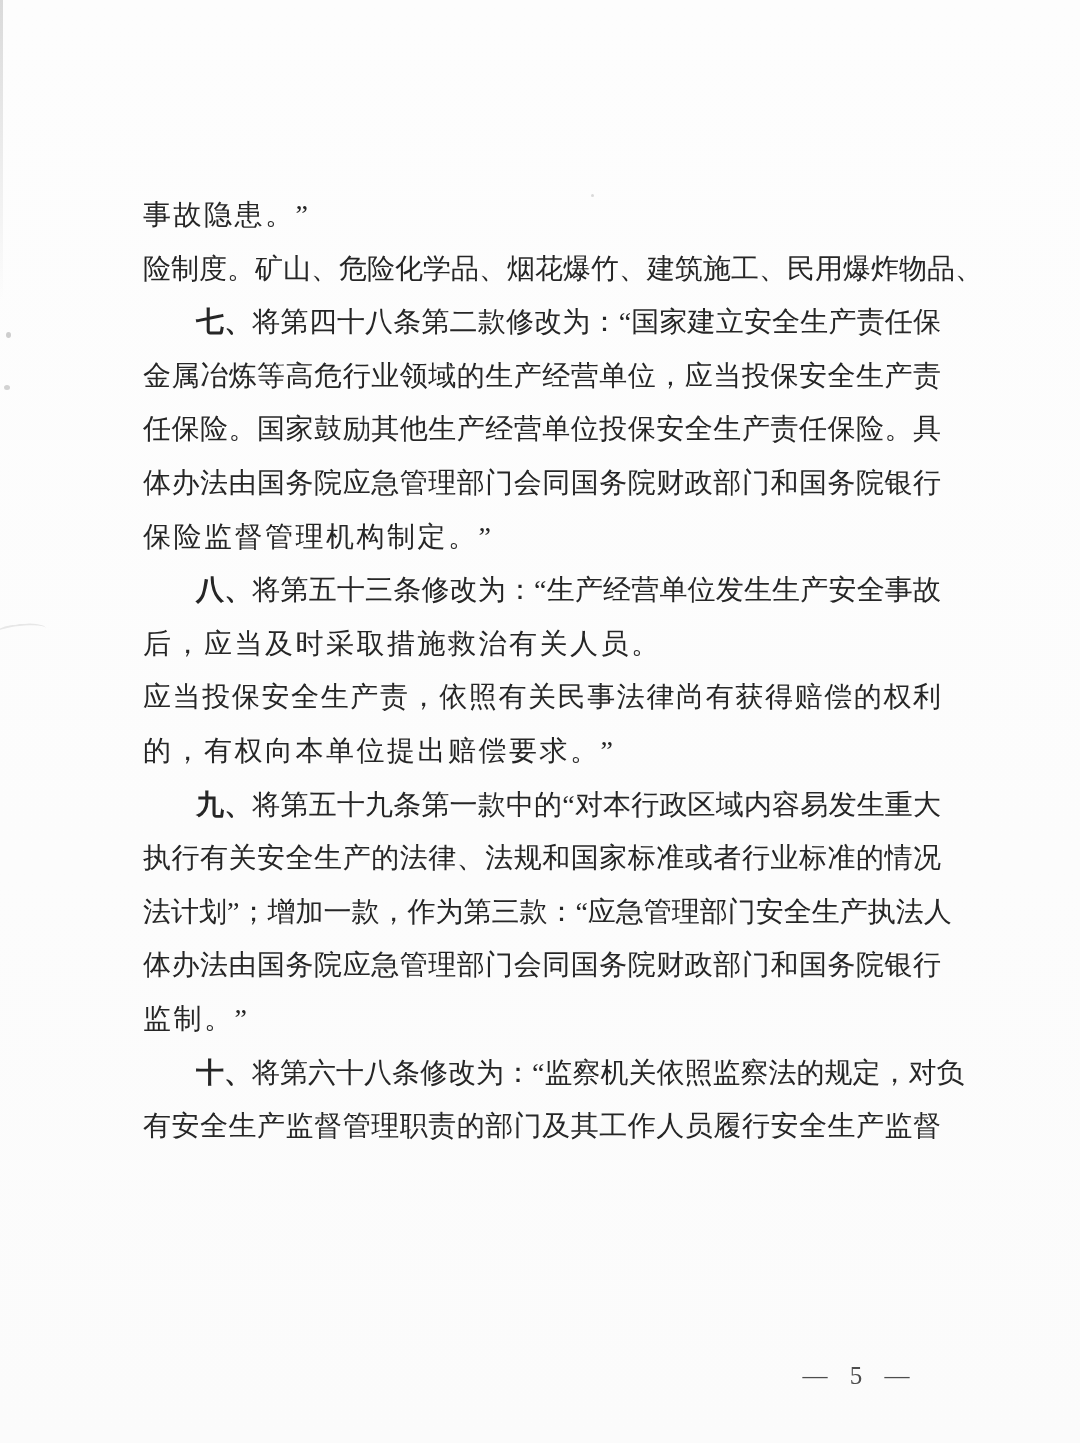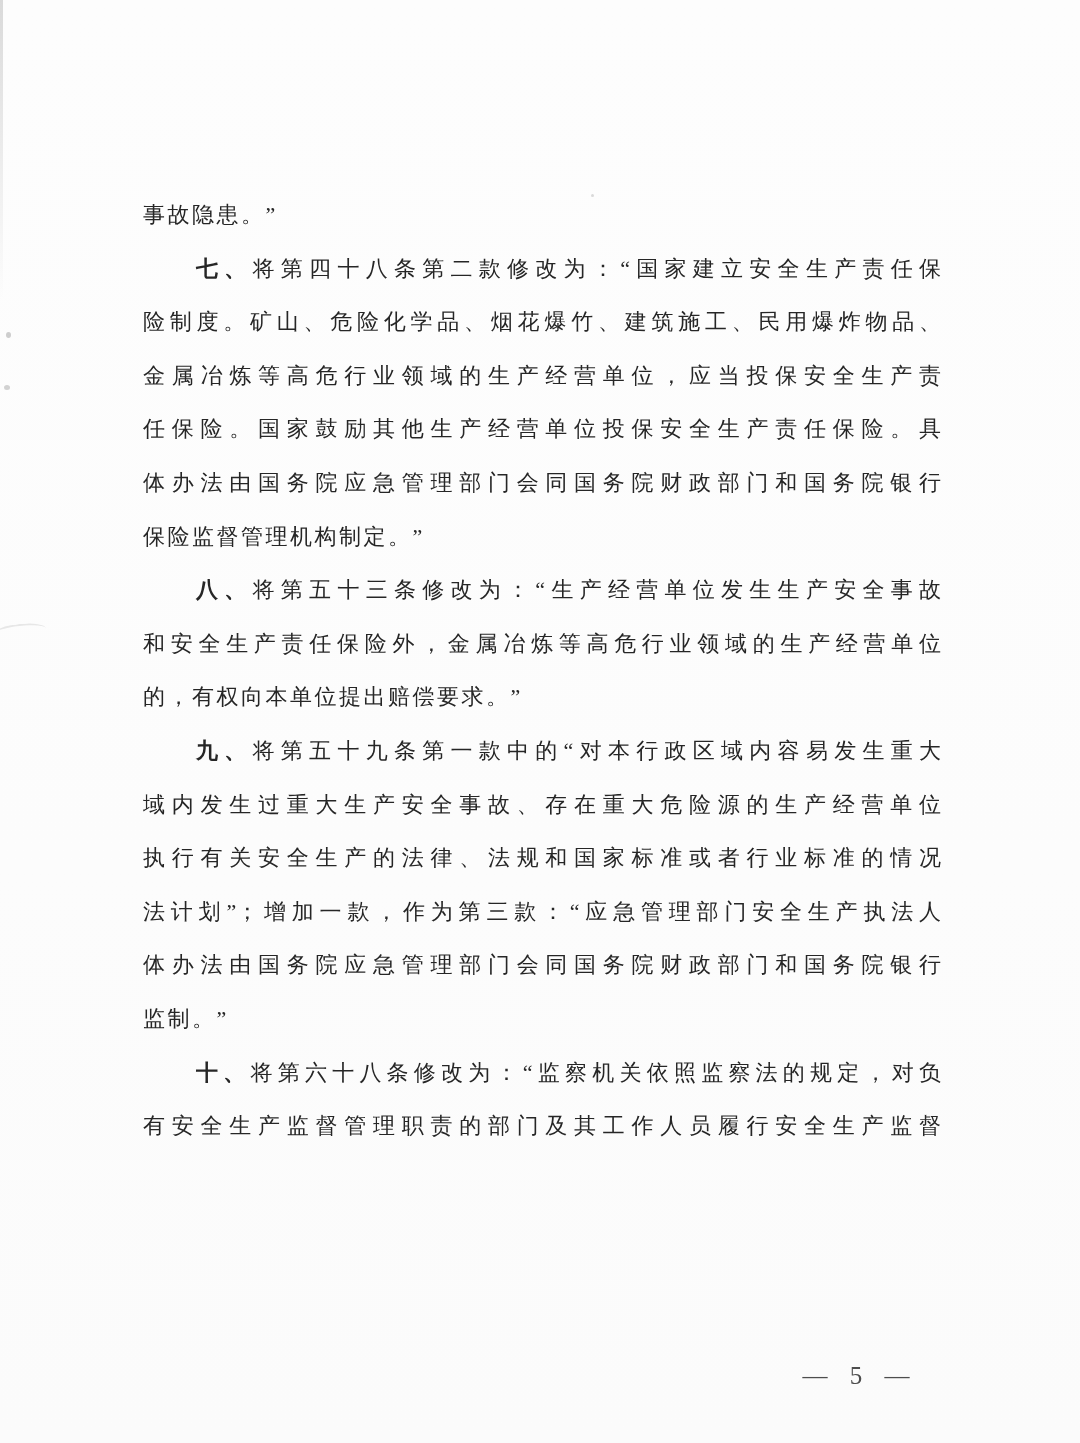--- a/index.html
+++ b/index.html
@@ -46,21 +46,21 @@
   
   .doc {
     position: absolute;
     left: 143px; top: 188px;
     width: 798px;
     color: #262626;
   }
   .line {
     height: 53.6px;
     line-height: 53.6px;
-    font-size: 22px;
+    font-size: 28px;
     white-space: nowrap;
     text-align: justify;
     text-align-last: justify;
   }
   .line.end {
     text-align: left;
     text-align-last: left;
     letter-spacing: 2.5px;
     white-space: normal;
   }
@@ -83,31 +83,31 @@
 <div class="page">
 
   <div class="edge-shade"></div>
   <div class="speck-1"></div>
   <div class="speck-2"></div>
   <div class="speck-3"></div>
   <div class="scratch"></div>
 
   <div class="doc">
     <div class="line end"><span>事故隐患。”</span></div>
+    <div class="line"><span>险制度。矿山、危险化学品、烟花爆竹、建筑施工、民用爆炸物品、</span></div>
     <div class="line indent"><span class="head">七、</span><span>将第四十八条第二款修改为：“国家建立安全生产责任保</span></div>
-    <div class="line"><span>险制度。矿山、危险化学品、烟花爆竹、建筑施工、民用爆炸物品、</span></div>
     <div class="line"><span>金属冶炼等高危行业领域的生产经营单位，应当投保安全生产责</span></div>
     <div class="line"><span>任保险。国家鼓励其他生产经营单位投保安全生产责任保险。具</span></div>
     <div class="line"><span>体办法由国务院应急管理部门会同国务院财政部门和国务院银行</span></div>
     <div class="line end"><span>保险监督管理机构制定。”</span></div>
     <div class="line indent"><span class="head">八、</span><span>将第五十三条修改为：“生产经营单位发生生产安全事故</span></div>
-    <div class="line"><span>和安全生产责任保险外，金属冶炼等高危行业领域的生产经营单位</span></div>
+    <div class="line end"><span>后，应当及时采取措施救治有关人员。</span></div>
+    <div class="line"><span>应当投保安全生产责，依照有关民事法律尚有获得赔偿的权利</span></div>
     <div class="line end"><span>的，有权向本单位提出赔偿要求。”</span></div>
     <div class="line indent"><span class="head">九、</span><span>将第五十九条第一款中的“对本行政区域内容易发生重大</span></div>
-    <div class="line"><span>域内发生过重大生产安全事故、存在重大危险源的生产经营单位</span></div>
     <div class="line"><span>执行有关安全生产的法律、法规和国家标准或者行业标准的情况</span></div>
     <div class="line"><span>法计划”；增加一款，作为第三款：“应急管理部门安全生产执法人</span></div>
     <div class="line"><span>体办法由国务院应急管理部门会同国务院财政部门和国务院银行</span></div>
     <div class="line end"><span>监制。”</span></div>
     <div class="line indent"><span class="head">十、</span><span>将第六十八条修改为：“监察机关依照监察法的规定，对负</span></div>
     <div class="line"><span>有安全生产监督管理职责的部门及其工作人员履行安全生产监督</span></div>
   </div>
 
   <div class="page-num">— 5 —</div>
 

